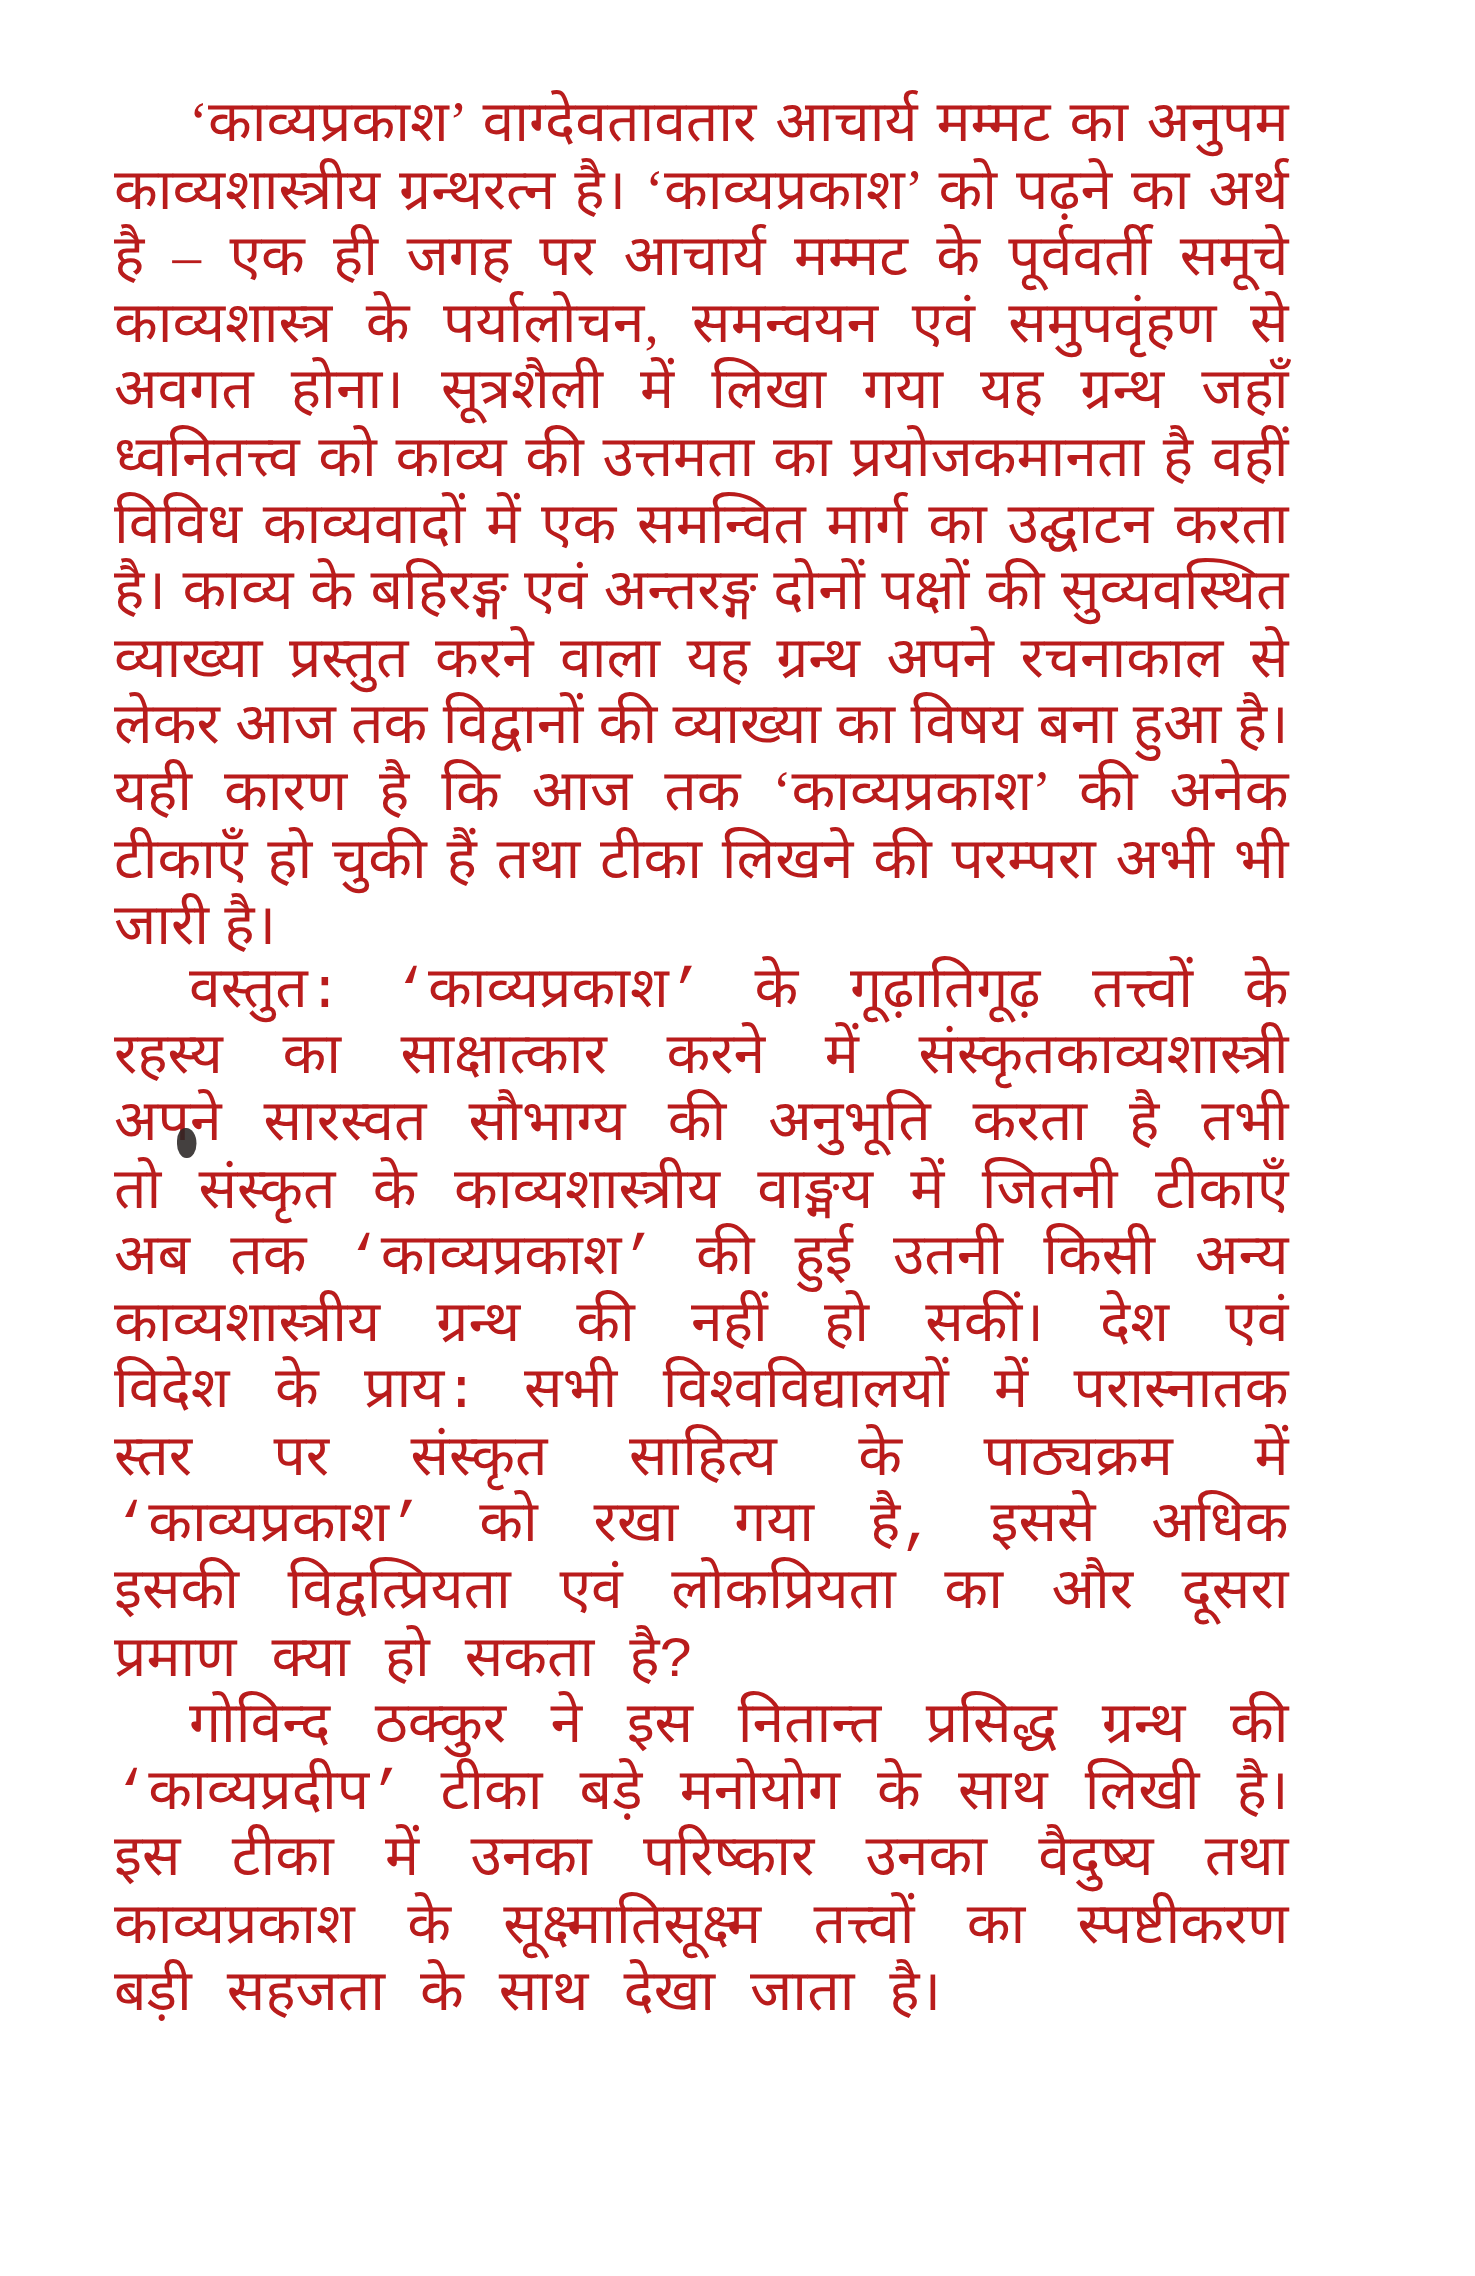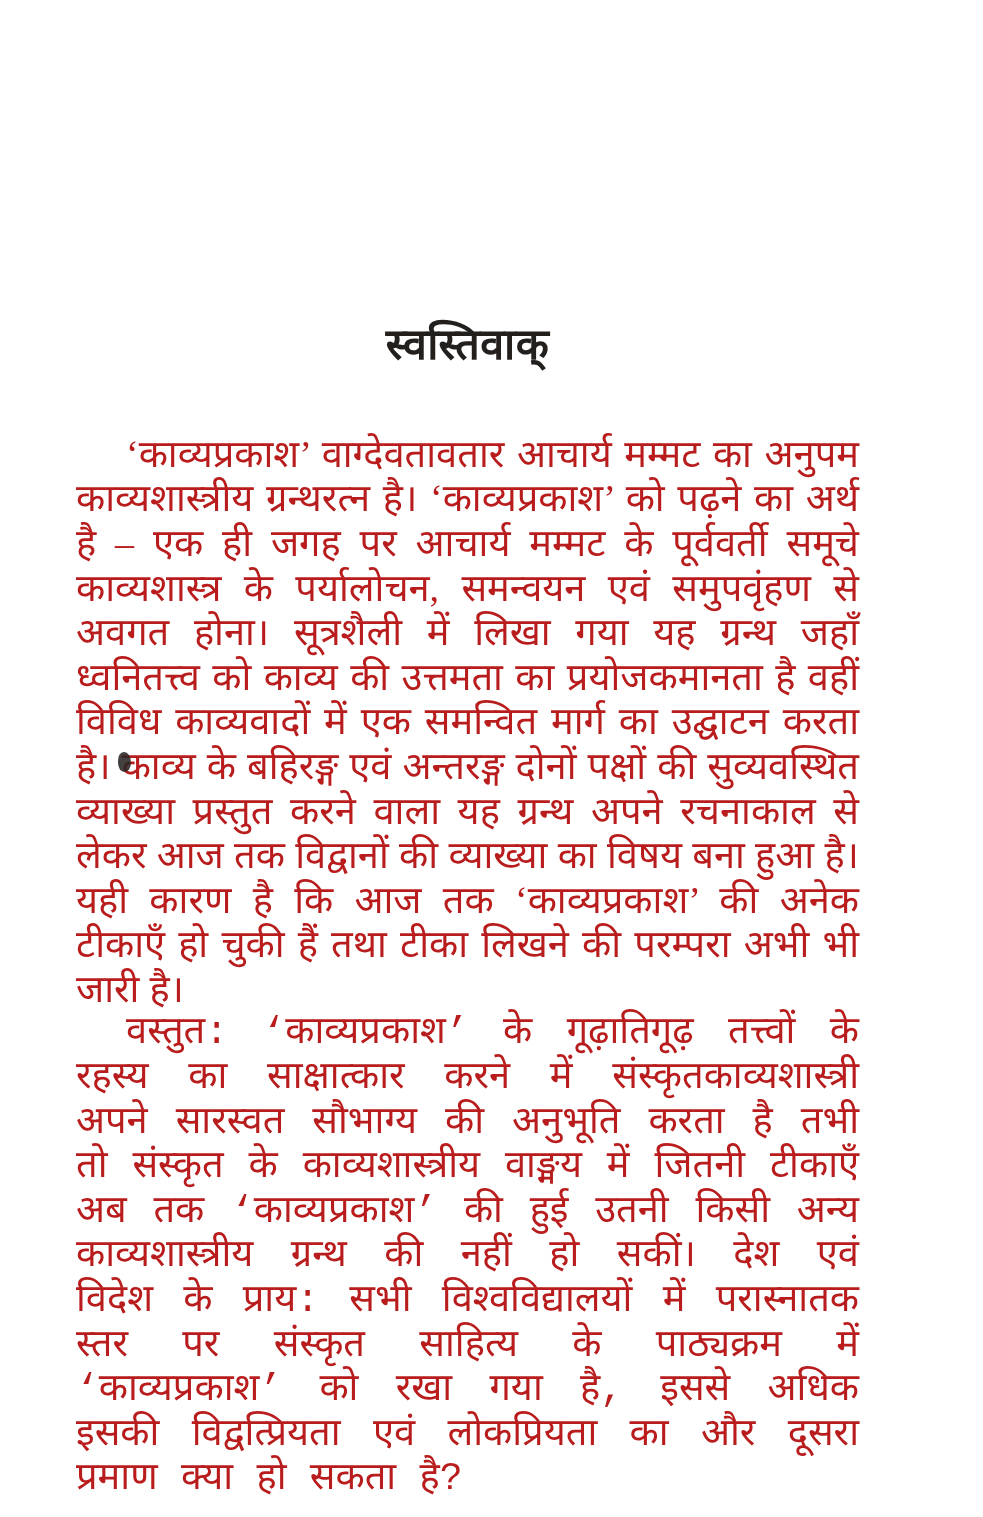--- a/index.html
+++ b/index.html
@@ -77,24 +77,24 @@
     pointer-events: none;
   }
 </style>
 </head>
 <body>
 
 <div class="page">
 
   <div class="page-inner">
 
-    <h1 class="page-title">स्वस्तिवाक्</h1>
 
     <div class="body-copy">
       <p>‘काव्यप्रकाश’ वाग्देवतावतार आचार्य मम्मट का अनुपम काव्यशास्त्रीय ग्रन्थरत्न है। ‘काव्यप्रकाश’ को पढ़ने का अर्थ है – एक ही जगह पर आचार्य मम्मट के पूर्ववर्ती समूचे काव्यशास्त्र के पर्यालोचन, समन्वयन एवं समुपवृंहण से अवगत होना। सूत्रशैली में लिखा गया यह ग्रन्थ जहाँ ध्वनितत्त्व को काव्य की उत्तमता का प्रयोजकमानता है वहीं विविध काव्यवादों में एक समन्वित मार्ग का उद्घाटन करता है। काव्य के बहिरङ्ग एवं अन्तरङ्ग दोनों पक्षों की सुव्यवस्थित व्याख्या प्रस्तुत करने वाला यह ग्रन्थ अपने रचनाकाल से लेकर आज तक विद्वानों की व्याख्या का विषय बना हुआ है। यही कारण है कि आज तक ‘काव्यप्रकाश’ की अनेक टीकाएँ हो चुकी हैं तथा टीका लिखने की परम्परा अभी भी जारी है।</p>
       <p>वस्तुत: ‘काव्यप्रकाश’ के गूढ़ातिगूढ़ तत्त्वों के रहस्य का साक्षात्कार करने में संस्कृतकाव्यशास्त्री अपने सारस्वत सौभाग्य की अनुभूति करता है तभी तो संस्कृत के काव्यशास्त्रीय वाङ्मय में जितनी टीकाएँ अब तक ‘काव्यप्रकाश’ की हुई उतनी किसी अन्य काव्यशास्त्रीय ग्रन्थ की नहीं हो सकीं। देश एवं विदेश के प्राय: सभी विश्वविद्यालयों में परास्नातक स्तर पर संस्कृत साहित्य के पाठ्यक्रम में ‘काव्यप्रकाश’ को रखा गया है, इससे अधिक इसकी विद्वत्प्रियता एवं लोकप्रियता का और दूसरा प्रमाण क्या हो सकता है?</p>
+      <p>गोविन्द ठक्कुर ने इस नितान्त प्रसिद्ध ग्रन्थ की ‘काव्यप्रदीप’ टीका बड़े मनोयोग के साथ लिखी है। इस टीका में उनका परिष्कार उनका वैदुष्य तथा काव्यप्रकाश के सूक्ष्मातिसूक्ष्म तत्त्वों का स्पष्टीकरण बड़ी सहजता के साथ देखा जाता है।</p>
     </div>
 
   </div>
 
   <span class="smudge"></span>
 
 </div>
 
 </body></html>

